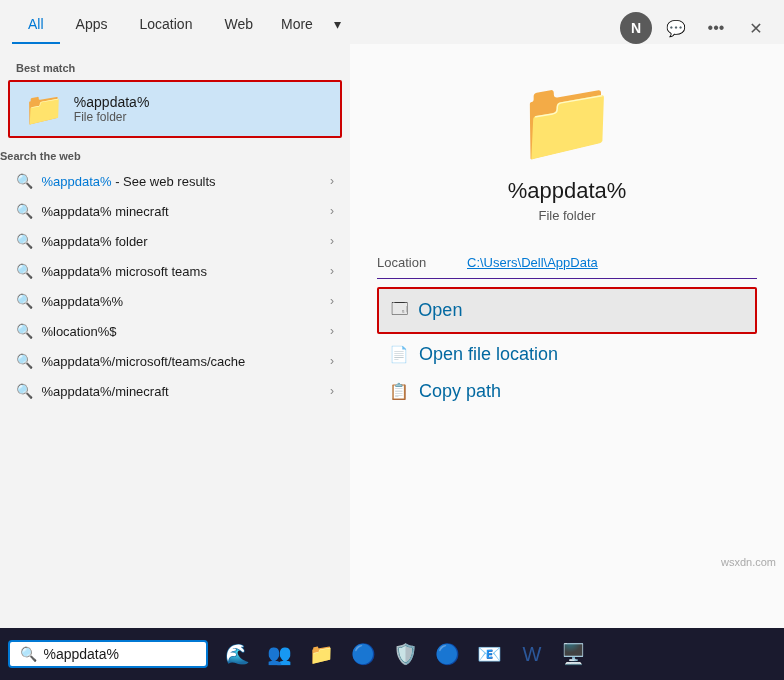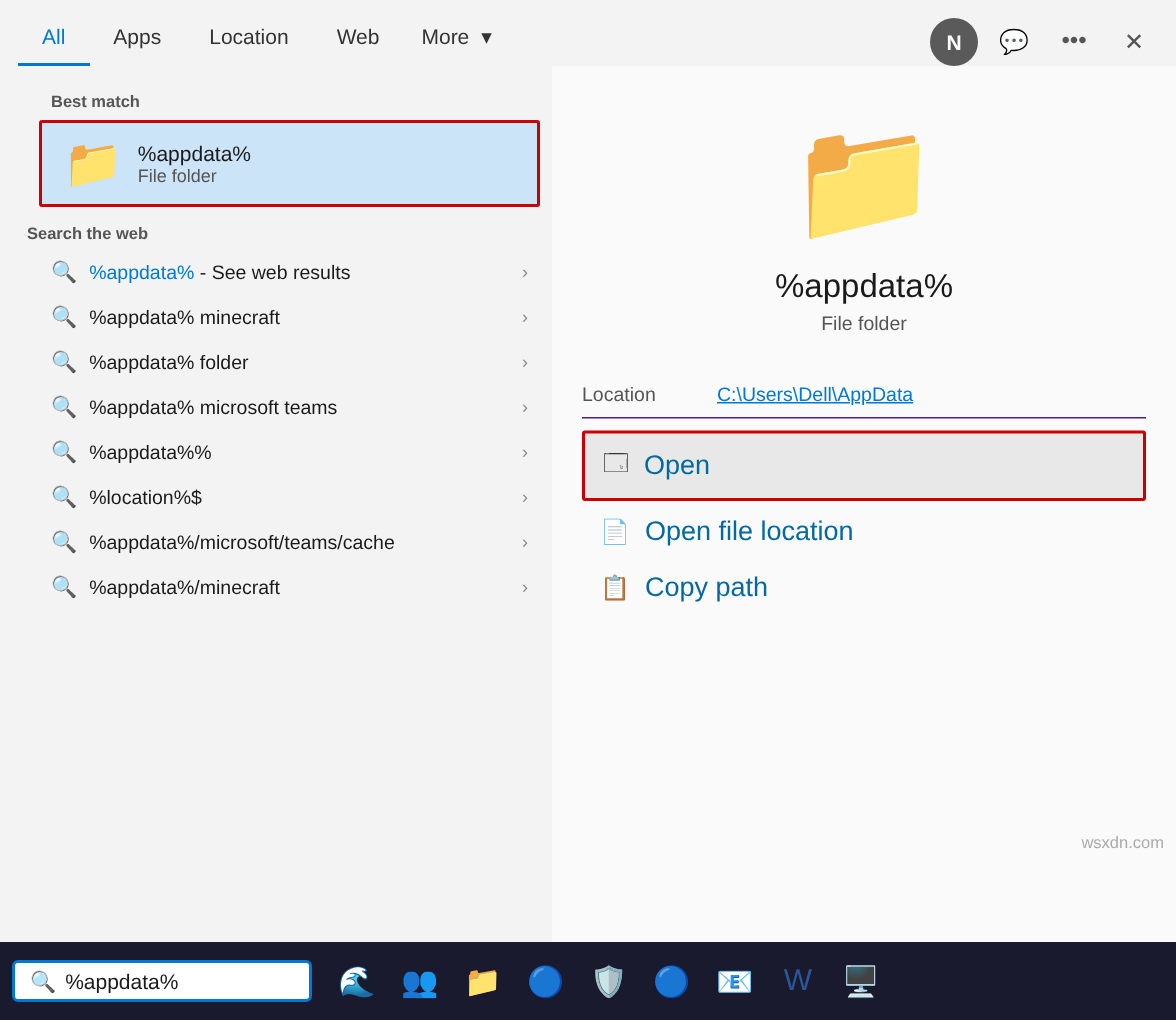--- a/index.html
+++ b/index.html
@@ -9,34 +9,34 @@
     .top-nav {
       display: flex; align-items: flex-end; background: #f3f3f3;
       padding: 0 12px; height: 44px; border-bottom: none;
     }
     .top-nav-tabs { display: flex; gap: 0; flex: 1; }
     .nav-tab {
       padding: 10px 16px; font-size: 14px; color: #333; cursor: pointer;
       border-bottom: 2px solid transparent; user-select: none;
     }
     .nav-tab.active { border-bottom: 2px solid #0078d4; color: #0078d4; font-weight: 500; }
-    .more-btn { display: flex; align-items: center; gap: 8px; padding: 10px 12px; font-size: 14px; color: #333; cursor: pointer; }
+    .more-btn { display: flex; align-items: center; gap: 21px; padding: 10px 12px; font-size: 14px; color: #333; cursor: pointer; }
     .top-nav-right { display: flex; align-items: center; gap: 8px; }
     .user-avatar {
       width: 32px; height: 32px; border-radius: 50%; background: #5a5a5a;
       display: flex; align-items: center; justify-content: center;
       color: white; font-size: 14px; font-weight: 600;
     }
     .icon-btn { width: 32px; height: 32px; display: flex; align-items: center; justify-content: center; cursor: pointer; color: #555; font-size: 16px; border-radius: 4px; }
 
     
     .main-layout { display: flex; height: calc(680px - 44px - 52px); }
 
     
-    .left-panel { width: 350px; background: #f3f3f3; padding: 12px 0; overflow-y: auto; flex-shrink: 0; margin-left: 18px; }
+    .left-panel { width: 350px; background: #f3f3f3; padding: 12px 0; overflow-y: auto; flex-shrink: 0; }
     .section-label { font-size: 11px; font-weight: 600; color: #555; padding: 6px 16px 4px; text-transform: none; }
     
     .best-match-item {
       display: flex; align-items: center; gap: 10px;
       padding: 8px 14px; background: #cce4f7; margin: 2px 8px; border-radius: 4px;
       cursor: pointer;
     }
     .folder-icon-large { font-size: 32px; }
     .best-match-text { display: flex; flex-direction: column; }
     .best-match-title { font-size: 14px; font-weight: 500; color: #1a1a1a; }

